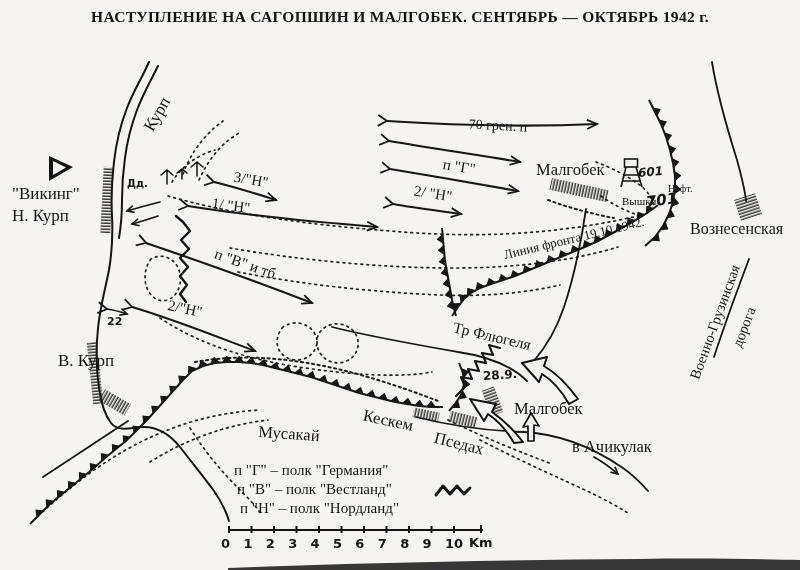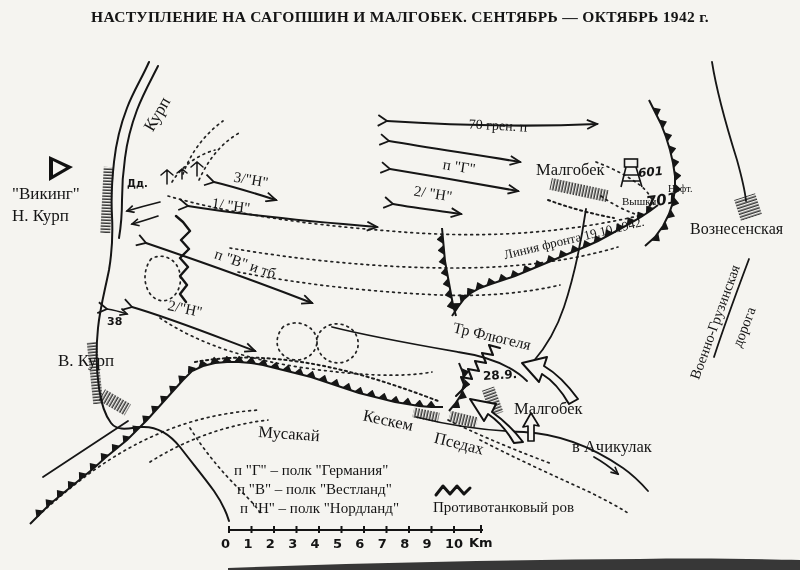--- a/index.html
+++ b/index.html
@@ -180,26 +180,25 @@
   <div class="lbl c" style="left:231px;top:206px;--r:8deg;font-size:15px;">1/ "Н"</div>
   <div class="lbl c" style="left:245px;top:264px;--r:19deg;font-size:15px;">п "В" и тб</div>
   <div class="lbl c" style="left:185px;top:309px;--r:12deg;font-size:15px;">2/"Н"</div>
   <div class="lbl c" style="left:459px;top:167px;--r:9deg;font-size:15px;">п "Г"</div>
   <div class="lbl c" style="left:433px;top:194px;--r:9deg;font-size:15px;">2/ "Н"</div>
   <div class="lbl c" style="left:498px;top:126px;--r:3deg;font-size:14px;">70 грен. п</div>
 
   <div class="lbl hand" style="left:483px;top:369px;font-size:12px;transform:rotate(-3deg);">28.9.</div>
   <div class="lbl hand it" style="left:646px;top:193px;font-size:15px;transform:rotate(-8deg);">701</div>
   <div class="lbl hand it" style="left:638px;top:166px;font-size:12px;transform:rotate(-5deg);">601</div>
-  <div class="lbl hand" style="left:107px;top:316px;font-size:11px;">38</div>
+  <div class="lbl hand" style="left:107px;top:316px;font-size:11px;">22</div>
 
   <div class="lbl" style="left:234px;top:463px;font-size:15px;">п "Г" – полк "Германия"</div>
   <div class="lbl" style="left:237px;top:482px;font-size:15px;">п "В" – полк "Вестланд"</div>
   <div class="lbl" style="left:240px;top:501px;font-size:15px;">п "Н" – полк "Нордланд"</div>
-  <div class="lbl" style="left:433px;top:500px;font-size:15px;">Противотанковый ров</div>
 
   <div class="scalenums hand">
     <span>0</span>
     <span>1</span>
     <span>2</span>
     <span>3</span>
     <span>4</span>
     <span>5</span>
     <span>6</span>
     <span>7</span>

